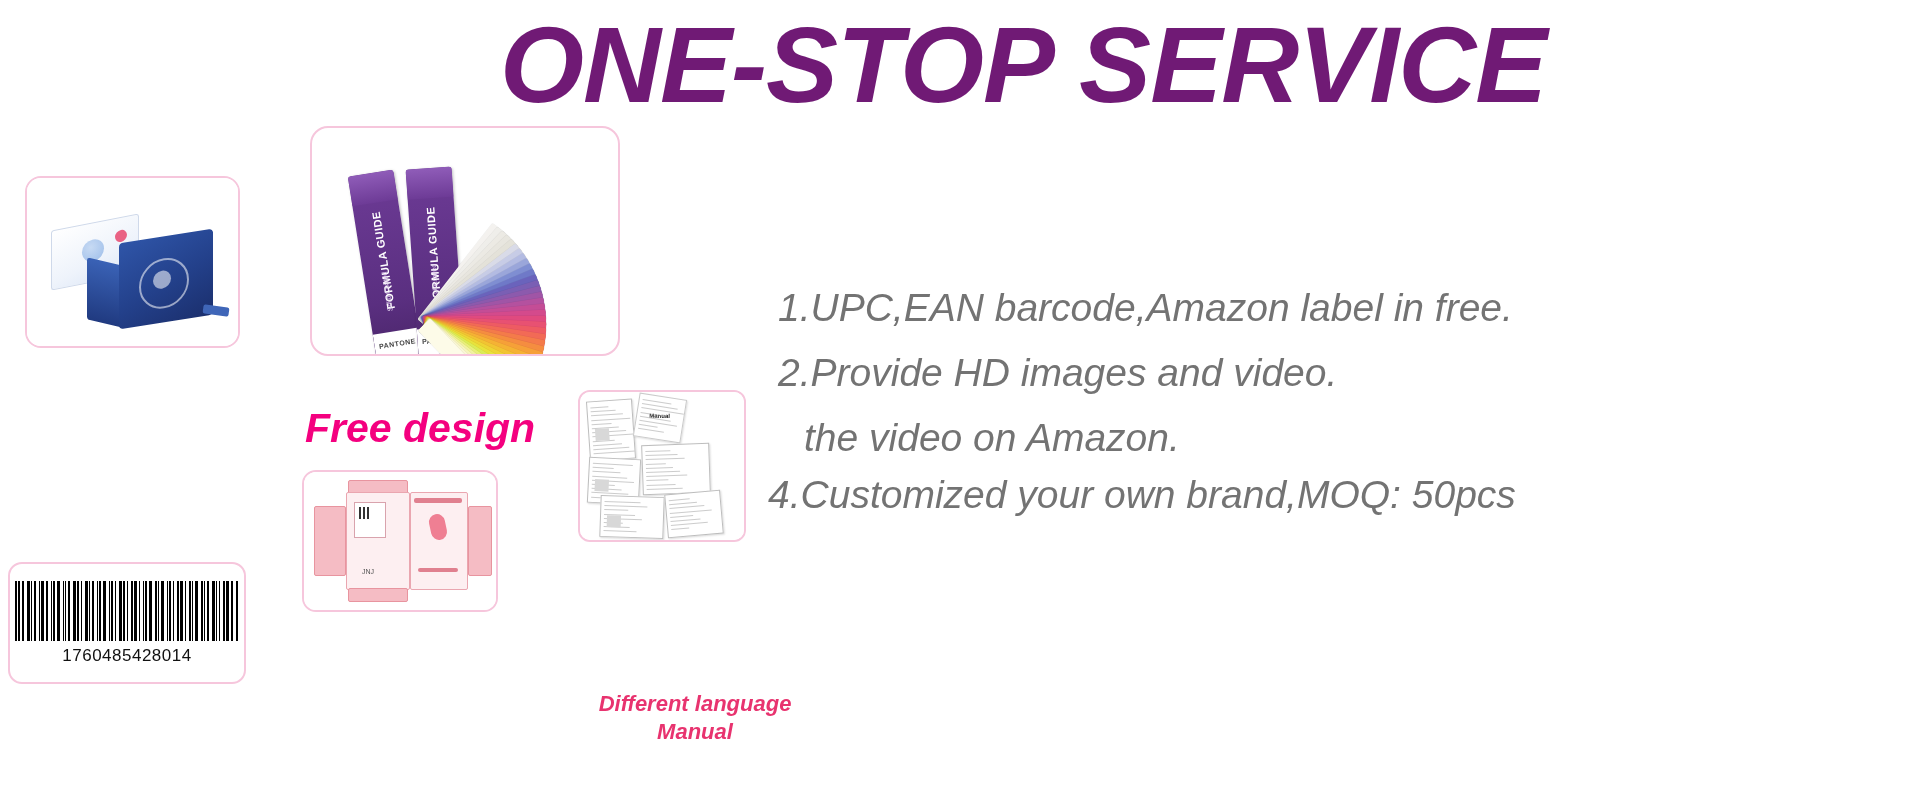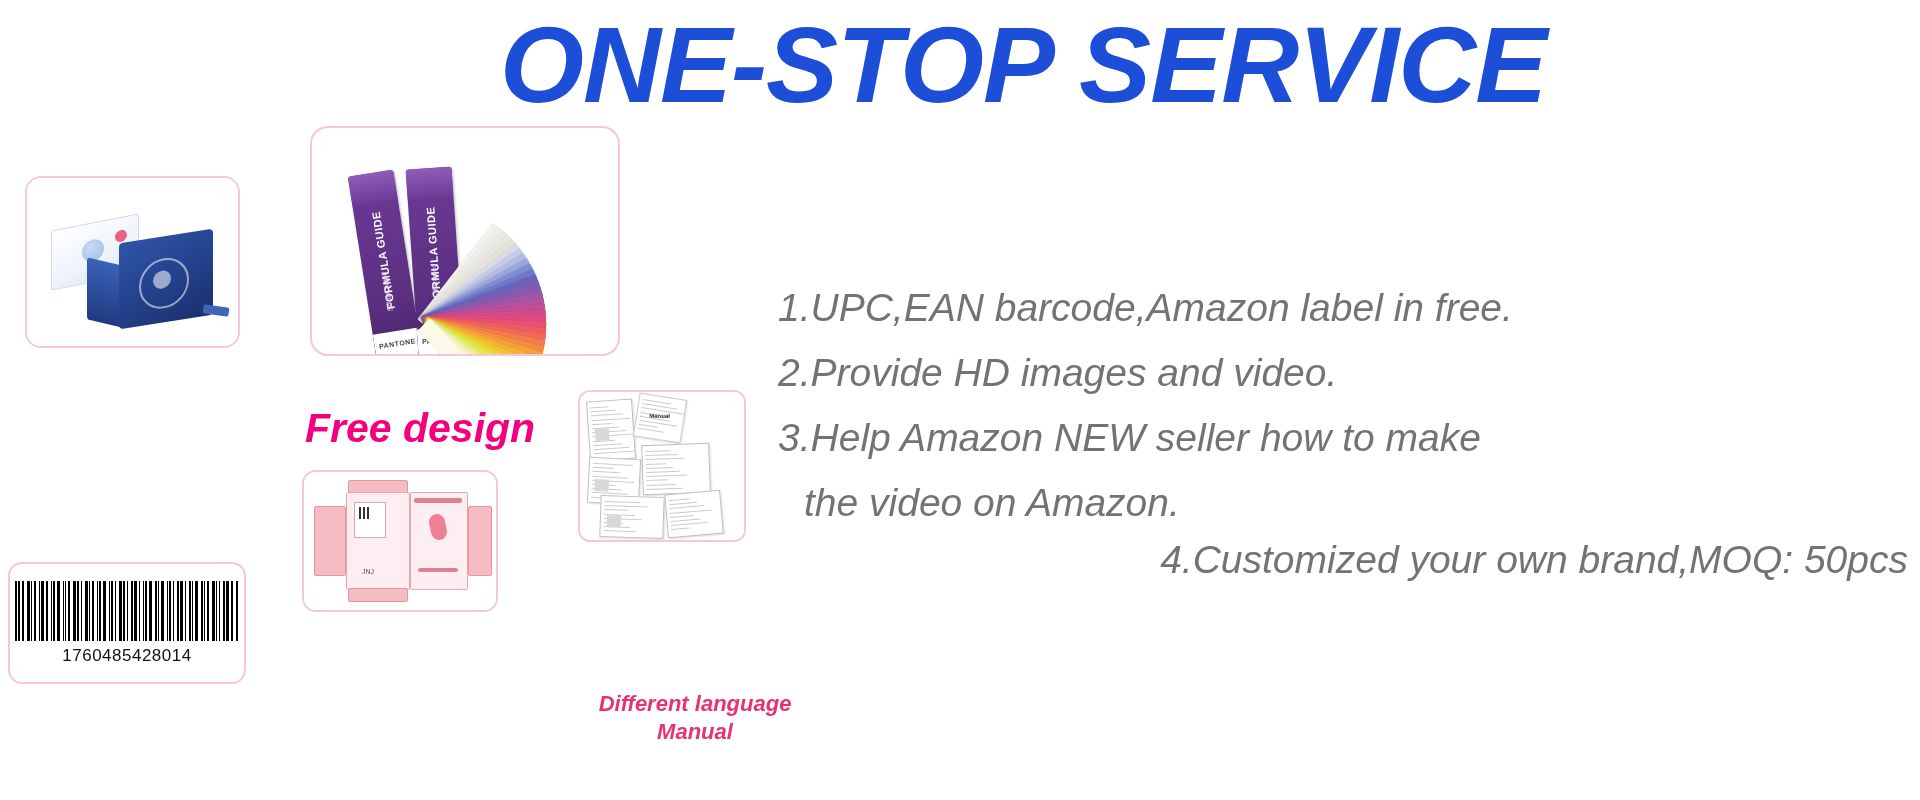--- a/index.html
+++ b/index.html
@@ -10,21 +10,21 @@
     overflow:hidden;
     position:relative;
   }
   .stage{position:absolute;left:0;top:0;width:1920px;height:800px;}
 
   
   .title{
     position:absolute;left:500px;top:8px;width:1000px;
     font-size:108px;line-height:1.05;
     font-weight:bold;font-style:italic;
-    color:#1d4ed8;
+    color:#701a75;
     letter-spacing:-1px;
     white-space:nowrap;
   }
 
   
   .framebox{
     position:absolute;
     background:#ffffff;
     border:2px solid #F6C6DC;
     border-radius:16px;
@@ -191,21 +191,21 @@
   
   .list{
     position:absolute;left:778px;top:288px;width:1130px;
     color:#737373;
     font-style:italic;
     font-size:39px;
     line-height:1.0;
   }
   .list .li{white-space:nowrap;margin-bottom:26px;}
   .list .li.cont{margin-left:26px;margin-bottom:18px;}
-  .list .li.last{margin-bottom:16px;margin-left:-10px;text-align:right;}
+  .list .li.last{margin-bottom:16px;margin-left:-10px;}
 
   
   #contact-card{
     position:absolute;left:1624px;top:22px;width:224px;height:180px;
     border:4px solid #9B3FA0;border-radius:22px;
     background:#ffffff;overflow:hidden;box-sizing:border-box;
   }
   .cs-photo{
     position:absolute;left:0;top:0;width:100%;height:100%;
     background:linear-gradient(180deg,#ffffff 0%,#fdfdfe 55%,#f2f2f4 100%);
@@ -507,18 +507,17 @@
   </div>
 
   <div class="manual-cap">
     <div>Different language</div>
     <div>Manual</div>
   </div>
 
   <div class="list" id="service-list">
       <div class="li">1.UPC,EAN barcode,Amazon label in free.</div>
       <div class="li">2.Provide HD images and video.</div>
-      <div class="li">3.Help Amazon NEW seller how to make</div>
       <div class="li cont">the video on Amazon.</div>
       <div class="li last">4.Customized your own brand,MOQ: 50pcs</div>
     </div>
 
 </div>
 
 </body></html>

